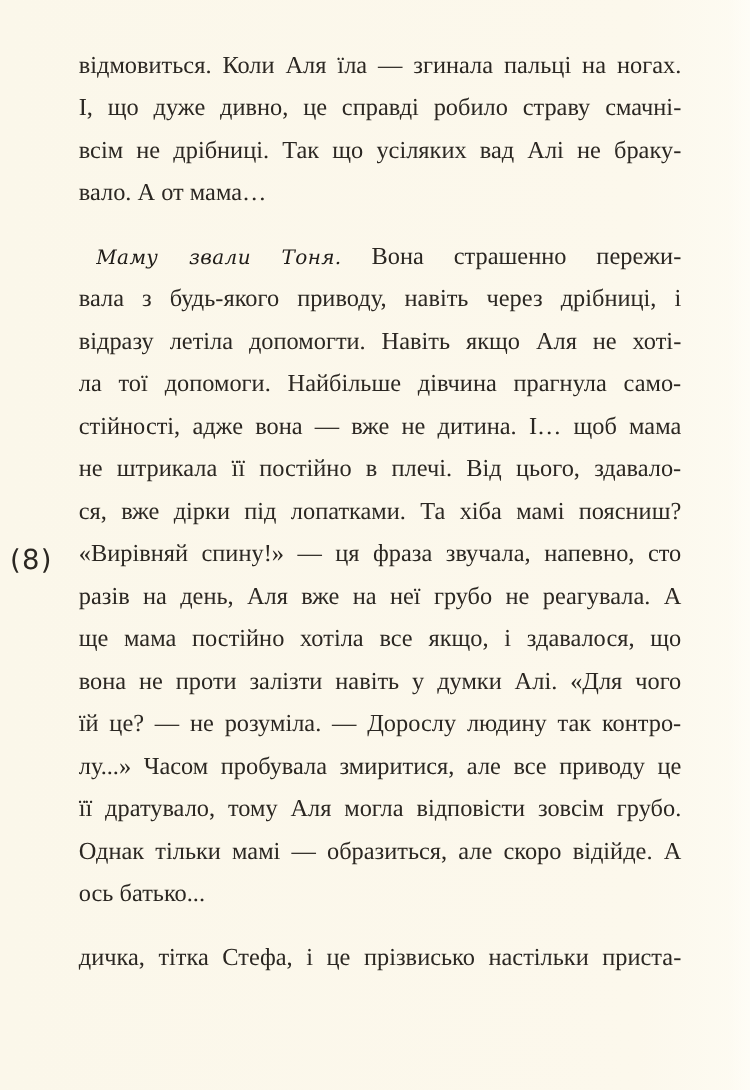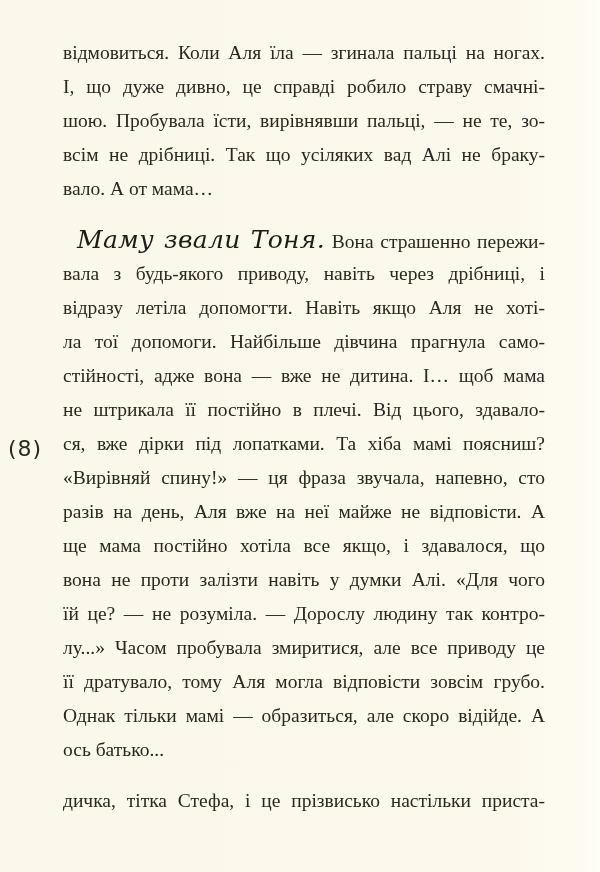--- a/index.html
+++ b/index.html
@@ -47,21 +47,21 @@
     }
     .line.indent {
       padding-left: 14px;
     }
     .para-gap {
       height: 17px;
     }
     .script {
       font-family: "DejaVu Serif", serif;
       font-style: italic;
-      font-size: 25px;
+      font-size: 16px;
       letter-spacing: 0.3px;
       color: #1f1c18;
     }
     .page-number {
       position: absolute;
       left: 8px;
       top: 436px;
       font-family: "DejaVu Sans", sans-serif;
       font-size: 22px;
       color: #2b2722;
@@ -74,37 +74,36 @@
 <div class="page">
   <div class="page-edge"></div>
 
   <div class="page-number">(8)</div>
 
   <div class="text-block">
 
     <div>
       <span class="line">відмовиться. Коли Аля їла — згинала пальці на ногах.</span>
       <span class="line">І, що дуже дивно, це справді робило страву смачні-</span>
-      <span class="line">шою. Пробувала їсти, вирівнявши пальці, — не те, зо-</span>
       <span class="line">всім не дрібниці. Так що усіляких вад Алі не браку-</span>
       <span class="line last">вало. А от мама…</span>
     </div>
 
     <div class="para-gap"></div>
 
     <div>
       <span class="line indent"><span class="script">Маму звали Тоня.</span> <span>Вона страшенно пережи-</span></span>
       <span class="line">вала з будь-якого приводу, навіть через дрібниці, і</span>
       <span class="line">відразу летіла допомогти. Навіть якщо Аля не хоті-</span>
       <span class="line">ла тої допомоги. Найбільше дівчина прагнула само-</span>
       <span class="line">стійності, адже вона — вже не дитина. І… щоб мама</span>
       <span class="line">не штрикала її постійно в плечі. Від цього, здавало-</span>
       <span class="line">ся, вже дірки під лопатками. Та хіба мамі поясниш?</span>
       <span class="line">«Вирівняй спину!» — ця фраза звучала, напевно, сто</span>
-      <span class="line">разів на день, Аля вже на неї майже не відповісти. А</span>
+      <span class="line">разів на день, Аля вже на неї грубо не реагувала. А</span>
       <span class="line">ще мама постійно хотіла все якщо, і здавалося, що</span>
       <span class="line">вона не проти залізти навіть у думки Алі. «Для чого</span>
       <span class="line">їй це? — не розуміла. — Дорослу людину так контро-</span>
       <span class="line">лу...» Часом пробувала змиритися, але все приводу це</span>
       <span class="line">її дратувало, тому Аля могла відповісти зовсім грубо.</span>
       <span class="line">Однак тільки мамі — образиться, але скоро відійде. А</span>
       <span class="line last">ось батько...</span>
     </div>
 
     <div class="para-gap"></div>

